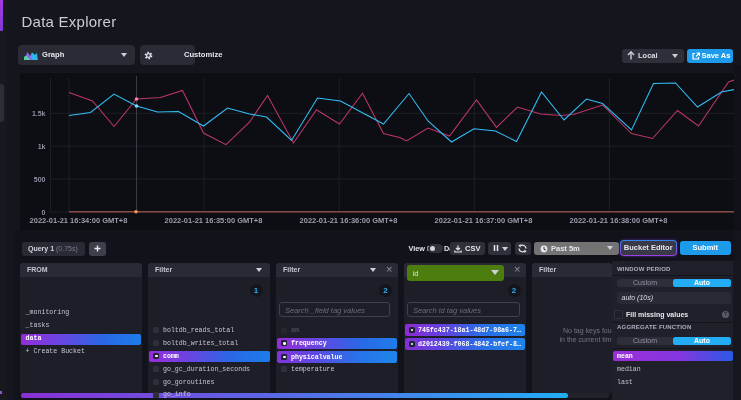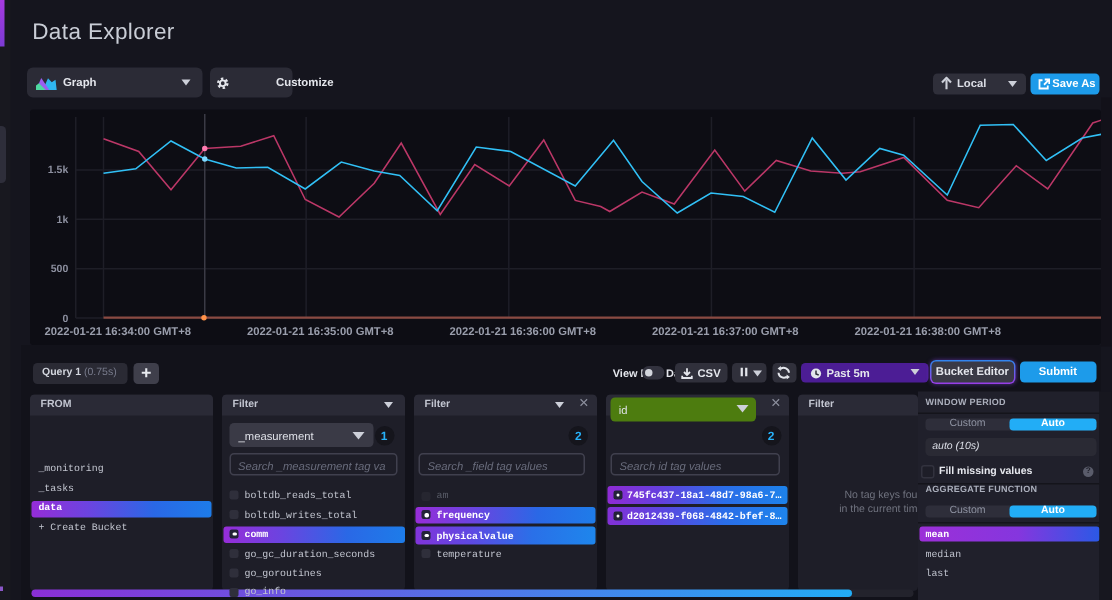--- a/index.html
+++ b/index.html
@@ -125,21 +125,21 @@
   </svg>
   <div class="caret abs" style="left:14px;top:5px;"></div>
 </div>
 <div class="btn" style="left:514.5px;top:241.5px;width:16.5px;height:13px;background:#30303b;justify-content:center;">
   <svg width="9" height="9" viewBox="0 0 9 9">
     <path d="M8 4.5 A3.5 3.5 0 0 0 2.4 1.9 M1 4.5 A3.5 3.5 0 0 0 6.6 7.1" stroke="#e4e6ec" stroke-width="1.3" fill="none"></path>
     <polygon points="2.6,0 2.6,3.4 0.4,1.7" fill="#e4e6ec"></polygon>
     <polygon points="6.4,9 6.4,5.6 8.6,7.3" fill="#e4e6ec"></polygon>
   </svg>
 </div>
-<div class="btn" style="left:534px;top:241.5px;width:84.5px;height:13px;background:#4c1d95;">
+<div class="btn" style="left:534px;top:241.5px;width:84.5px;height:13px;background:#737373;">
   <svg class="abs" style="left:6px;top:3px;" width="8" height="8" viewBox="0 0 8 8">
     <circle cx="4" cy="4" r="3.4" fill="#e4e6ec"></circle>
     <path d="M4 2 L4 4.3 L5.8 5" stroke="#30303b" stroke-width="1" fill="none"></path>
   </svg>
   <span style="position:absolute;left:17px;font-size:7.5px;font-weight:bold;color:#e4e6ec;">Past 5m</span>
   <div class="caret abs" style="left:73px;top:4.5px;"></div>
 </div>
 <div class="abs" style="left:620px;top:240px;width:56.5px;height:15.5px;border-radius:4px;background:linear-gradient(180deg,#2f86ee,#9a3ce8);box-shadow:0 0 3px rgba(140,70,240,.55);">
   <div class="abs" style="left:1px;top:1px;width:54.5px;height:13.5px;border-radius:3px;background:#3a3a46;text-align:center;font-size:7.5px;font-weight:bold;color:#e4e6ec;line-height:13.5px;">Bucket Editor</div>
 </div>
@@ -154,28 +154,21 @@
   <div class="abs mono" style="left:5.6px;top:59.8px;font-size:6.6px;color:#c3c6d0;">_tasks</div>
   <div class="abs" style="left:1px;top:71.1px;width:120px;height:11.4px;background:linear-gradient(90deg,#962dd8 0%,#6b44e0 32%,#2a68e6 68%,#1d7ce9 100%);border-radius:2px;"></div>
   <div class="abs mono" style="left:5.6px;top:72.9px;font-size:6.6px;font-weight:bold;color:#fff;">data</div>
   <div class="abs mono" style="left:5.6px;top:85.7px;font-size:6.6px;color:#c3c6d0;">+ Create Bucket</div>
 </div>
 
 <div class="abs" style="left:148px;top:262.5px;width:122px;height:131px;background:#1e1e28;border-radius:3px;overflow:hidden;">
   <div class="abs" style="left:0;top:0;width:122px;height:14px;background:#2a2a36;"></div>
   <div class="abs" style="left:7px;top:3.5px;font-size:7px;font-weight:bold;color:#c3c6d1;">Filter</div>
   <div class="caret abs" style="left:108px;top:5.5px;"></div>
-  <div class="abs" style="left:5px;top:19.5px;width:95.5px;height:16px;background:#3a3a46;border-radius:3px;">
-    <span style="position:absolute;left:6px;top:4px;font-size:7.5px;color:#dfe1e8;">_measurement</span>
-    <div class="caret abs" style="left:82px;top:5.5px;border-left-width:4.2px;border-right-width:4.2px;border-top-width:5px;"></div>
-  </div>
   <div class="abs" style="left:101.5px;top:21px;width:13px;height:13px;border-radius:50%;background:#15151c;text-align:center;font-size:8px;font-weight:bold;color:#27b1f8;line-height:13px;">1</div>
-  <div class="abs" style="left:4.6px;top:39.5px;width:112.5px;height:14.5px;border:1px solid #40404e;border-radius:3px;">
-    <span style="position:absolute;left:5px;top:3px;font-size:7.5px;font-style:italic;color:#696c7c;white-space:nowrap;">Search _measurement tag va</span>
-  </div>
   <div class="abs" style="left:5.4px;top:64.9px;width:6px;height:6px;background:#2f2f3b;border-radius:1.5px;"></div>
   <div class="abs mono" style="left:15px;top:64.7px;font-size:6.6px;color:#c3c6d0;">boltdb_reads_total</div>
   <div class="abs" style="left:5.4px;top:77.8px;width:6px;height:6px;background:#2f2f3b;border-radius:1.5px;"></div>
   <div class="abs mono" style="left:15px;top:77.6px;font-size:6.6px;color:#c3c6d0;">boltdb_writes_total</div>
   <div class="abs" style="left:1px;top:88px;width:121px;height:11.4px;background:linear-gradient(90deg,#962dd8 0%,#6b44e0 32%,#2a68e6 68%,#1d7ce9 100%);border-radius:2px;"></div>
   <div class="abs" style="left:5.4px;top:90.7px;width:6px;height:6px;background:#232338;border-radius:1.5px;">
       <div class="abs" style="left:1.8px;top:1.8px;width:2.4px;height:2.4px;background:#fff;border-radius:50%;"></div>
     </div>
   <div class="abs mono" style="left:15px;top:90.5px;font-size:6.6px;font-weight:bold;color:#fff;">comm</div>
   <div class="abs" style="left:5.4px;top:103.6px;width:6px;height:6px;background:#2f2f3b;border-radius:1.5px;"></div>

